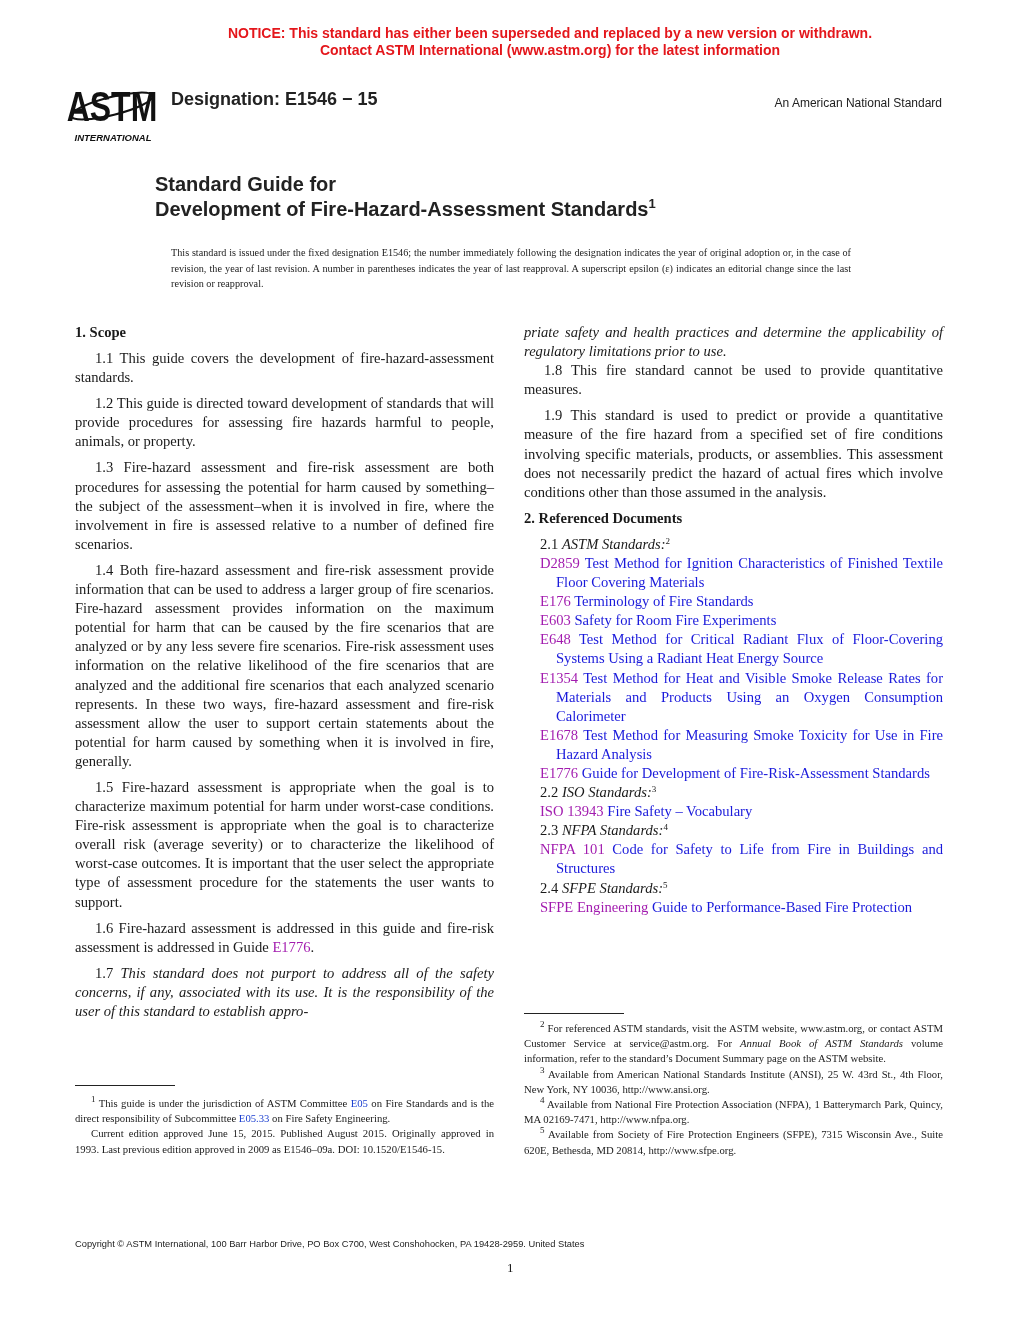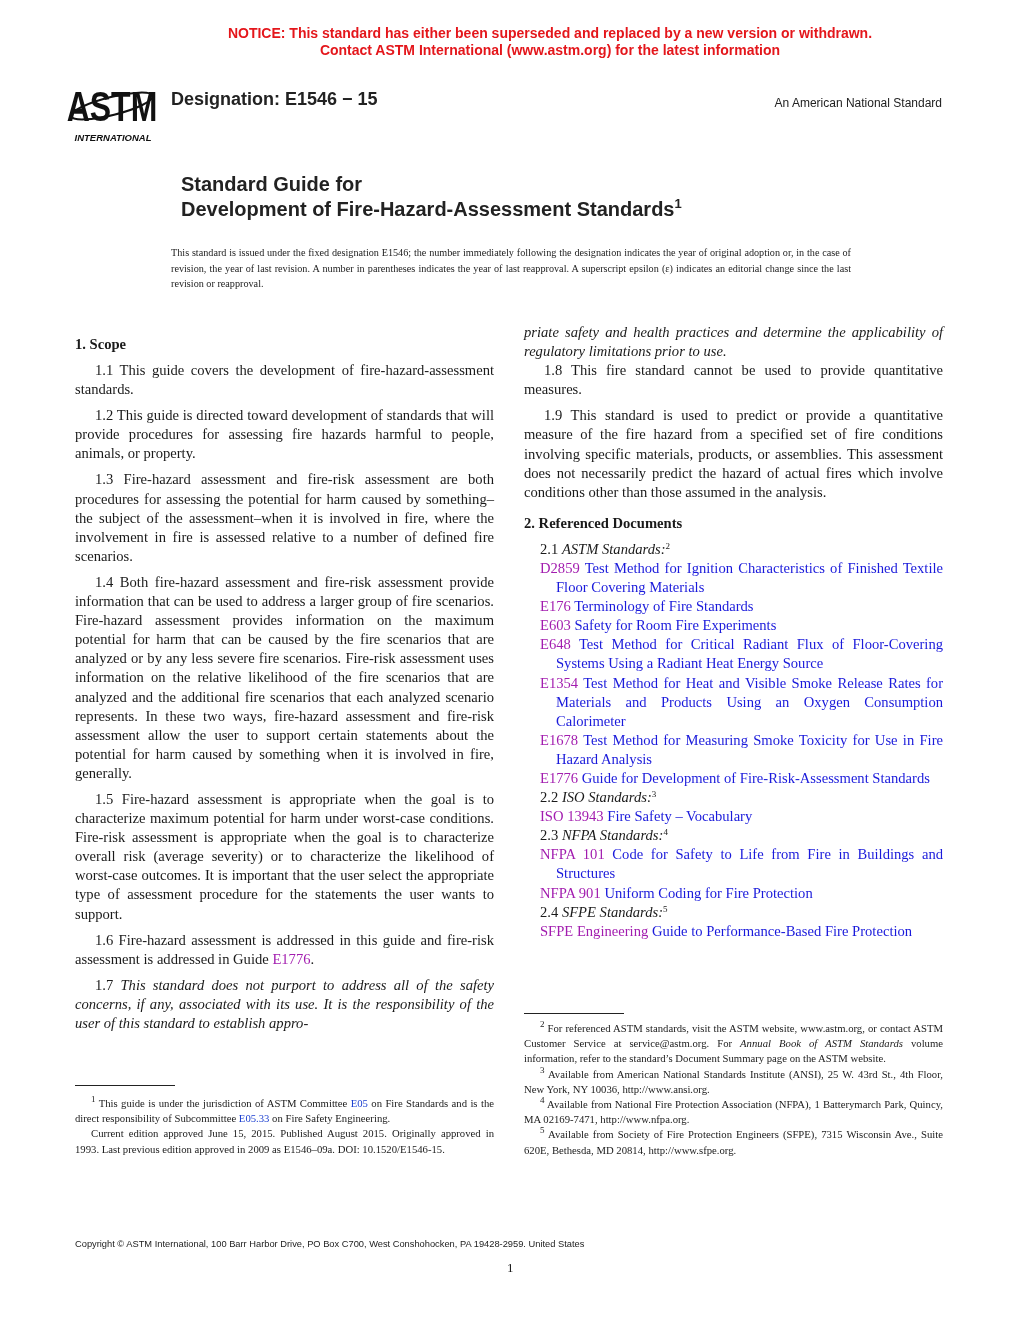--- a/index.html
+++ b/index.html
@@ -3,27 +3,27 @@
 <meta charset="utf-8">
 <style>
   html, body { margin: 0; padding: 0; background: #ffffff; }
   body { width: 1020px; height: 1320px; position: relative; overflow: hidden; color: #1a1a1a; }
   .sans { font-family: "Liberation Sans", "DejaVu Sans", sans-serif; }
   .serif { font-family: "Liberation Serif", "DejaVu Serif", serif; }
   .notice { position: absolute; top: 25px; left: 0; width: 1020px; text-align: center; color: #e4161b; font-weight: bold; font-size: 14px; line-height: 17px; padding-left: 40px; }
   .logo { position: absolute; left: 66px; top: 78px; width: 95px; height: 66px; }
   .designation { position: absolute; left: 171px; top: 89px; font-size: 18px; font-weight: bold; color: #222; }
   .ans { position: absolute; right: 78px; top: 96px; font-size: 12px; color: #222; }
-  .title { position: absolute; left: 181px; top: 172px; font-size: 20px; font-weight: bold; line-height: 25px; color: #222; }
+  .title { position: absolute; left: 155px; top: 172px; font-size: 20px; font-weight: bold; line-height: 25px; color: #222; }
   .title sup { font-size: 13px; vertical-align: 8px; line-height: 0; }
   .issued { position: absolute; left: 171px; top: 245px; width: 680px; font-size: 10.2px; line-height: 15.5px; text-align: justify; color: #222; }
   .col { position: absolute; font-size: 14.6px; line-height: 19.1px; text-align: justify; }
   .col-left { left: 75px; top: 323px; width: 419px; }
   .col-right { left: 524px; top: 323px; width: 419px; }
-  h2 { font-size: 14.6px; font-weight: bold; margin: 12px 0 7px 0; line-height: 19px; }
+  h2 { font-size: 14.6px; font-weight: bold; margin: 0 0 7px 0; line-height: 19px; }
   p { margin: 0 0 7px 0; text-indent: 20px; }
   p.tight { margin-bottom: 0; }
   p.noind { text-indent: 0; }
   em { font-style: italic; }
   .link-red { color: #a21caf; }
   .link-blue { color: #1a1adb; }
   .link-e { color: #1a3ed0; }
   .ref { padding-left: 32px; text-indent: -16px; margin: 0; text-align: justify; }
   .subhead { padding-left: 16px; margin: 0; }
   .subhead sup, .fn sup { font-size: 9px; vertical-align: 5px; line-height: 0; }
@@ -85,21 +85,20 @@
   <div class="ref"><span class="link-red">E648</span> <span class="link-blue">Test Method for Critical Radiant Flux of Floor-Covering Systems Using a Radiant Heat Energy Source</span></div>
   <div class="ref"><span class="link-red">E1354</span> <span class="link-blue">Test Method for Heat and Visible Smoke Release Rates for Materials and Products Using an Oxygen Consumption Calorimeter</span></div>
   <div class="ref"><span class="link-red">E1678</span> <span class="link-blue">Test Method for Measuring Smoke Toxicity for Use in Fire Hazard Analysis</span></div>
   <div class="ref"><span class="link-red">E1776</span> <span class="link-blue">Guide for Development of Fire-Risk-Assessment Standards</span></div>
 
   <div class="subhead"><span>2.2 </span><em>ISO Standards:</em><sup>3</sup></div>
   <div class="ref"><span class="link-red">ISO 13943</span> <span class="link-blue">Fire Safety – Vocabulary</span></div>
 
   <div class="subhead"><span>2.3 </span><em>NFPA Standards:</em><sup>4</sup></div>
   <div class="ref"><span class="link-red">NFPA 101</span> <span class="link-blue">Code for Safety to Life from Fire in Buildings and Structures</span></div>
-  <div class="ref"><span class="link-red">NFPA 901</span> <span class="link-blue">Uniform Coding for Fire Protection</span></div>
 
   <div class="subhead"><span>2.4 </span><em>SFPE Standards:</em><sup>5</sup></div>
   <div class="ref"><span class="link-red">SFPE Engineering</span> <span class="link-blue">Guide to Performance-Based Fire Protection</span></div>
 </div>
 
 <div class="rule" style="left:75px; top:1085px;"></div>
 <div class="rule" style="left:524px; top:1013px;"></div>
 
 <div class="fn fn-left serif">
   <p><sup>1</sup><span> This guide is under the jurisdiction of ASTM Committee </span><span class="link-e">E05</span><span> on Fire Standards and is the direct responsibility of Subcommittee </span><span class="link-e">E05.33</span><span> on Fire Safety Engineering.</span></p>

